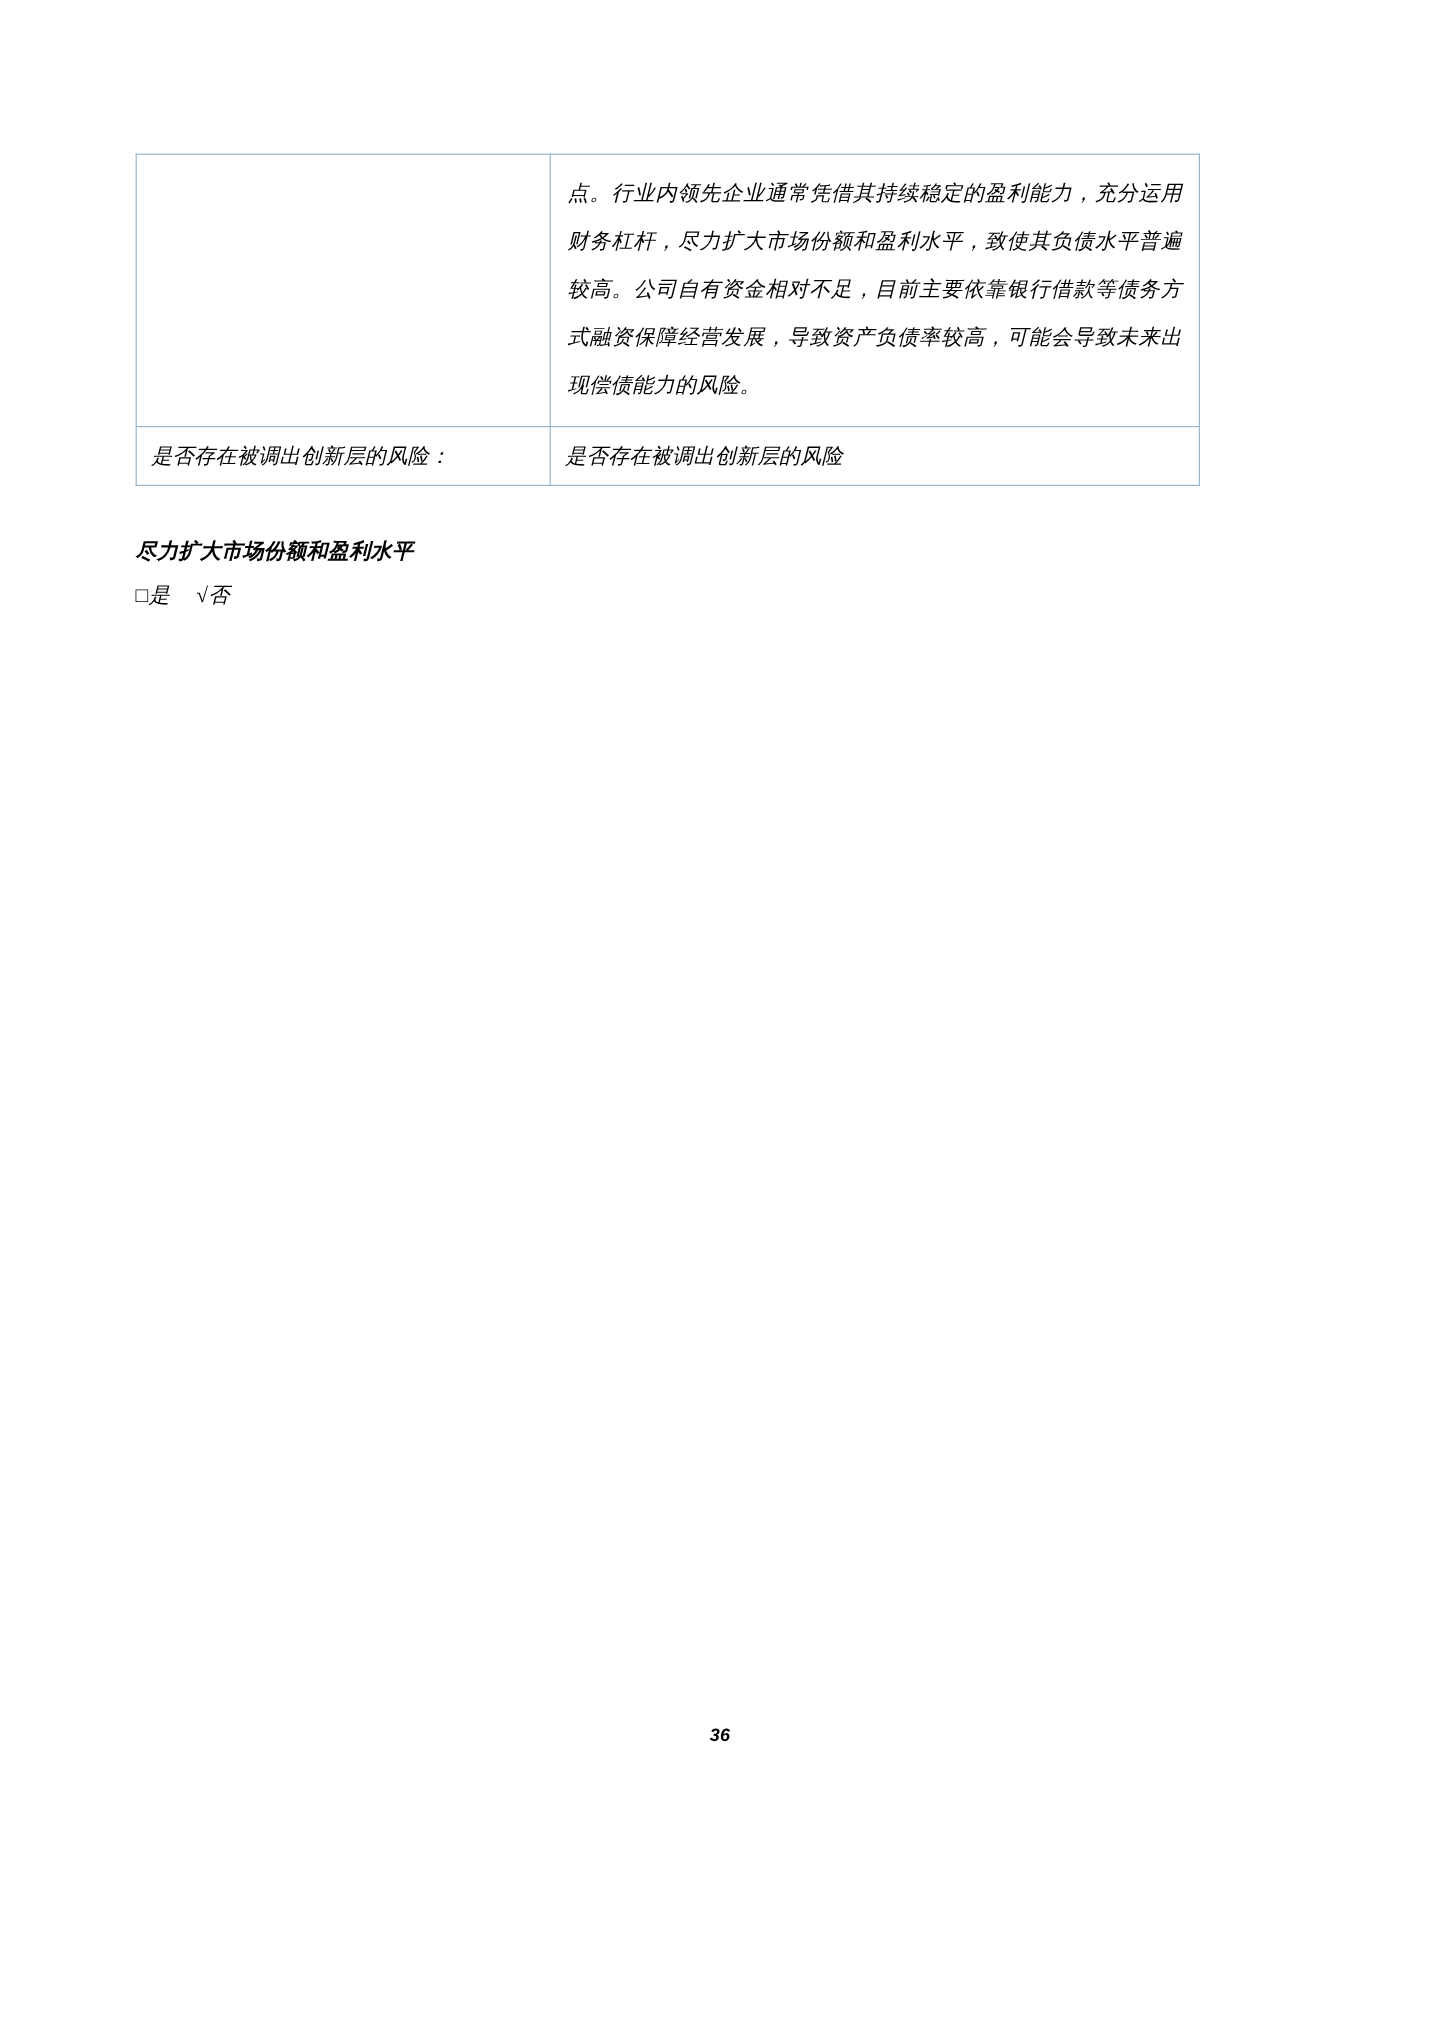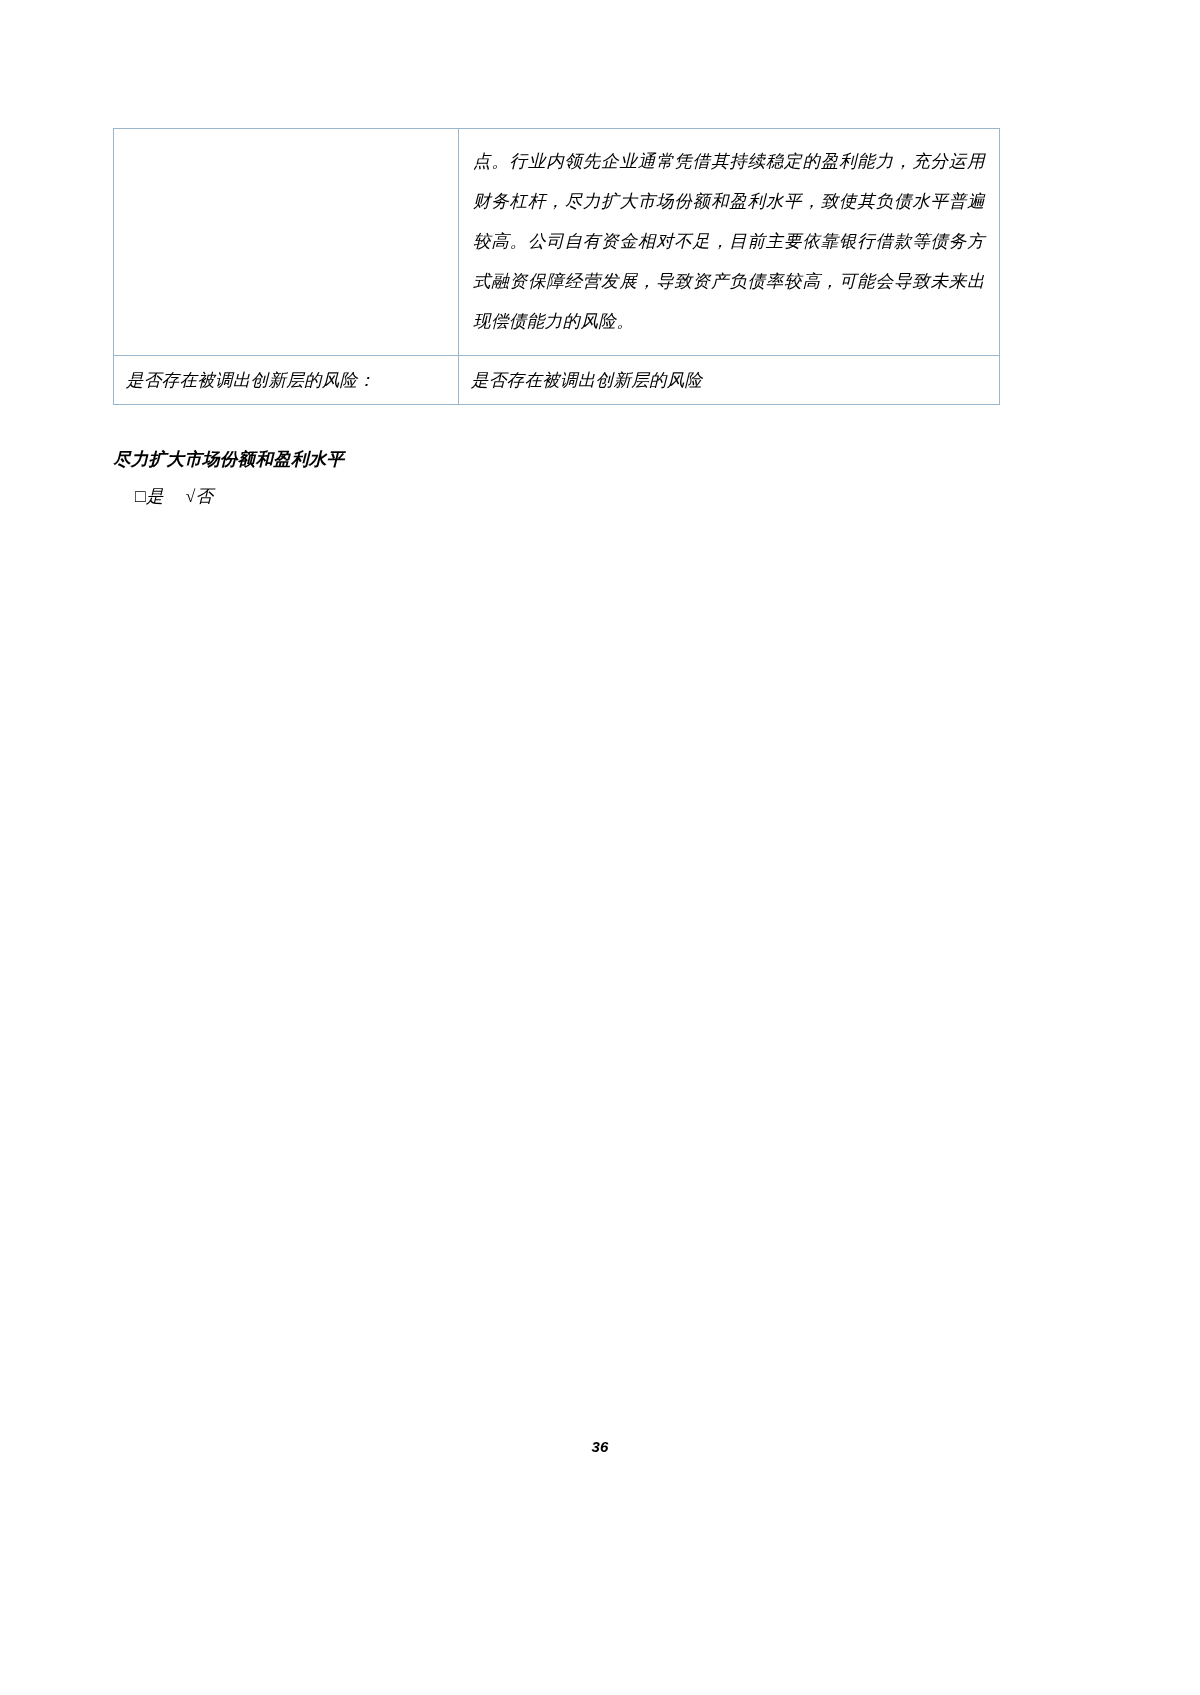--- a/index.html
+++ b/index.html
@@ -72,21 +72,20 @@
     font-size: 17.5px;
     font-weight: bold;
     letter-spacing: 0.3px;
     line-height: 28px;
   }
   .choice-line {
     margin-top: 9px;
     font-size: 17.5px;
     letter-spacing: 0.3px;
     line-height: 28px;
-    margin-left: 22px;
   }
   .choice-line .opt {
     display: inline-block;
   }
   .choice-line .gap {
     display: inline-block;
     width: 22px;
   }
 
   .page-number {

